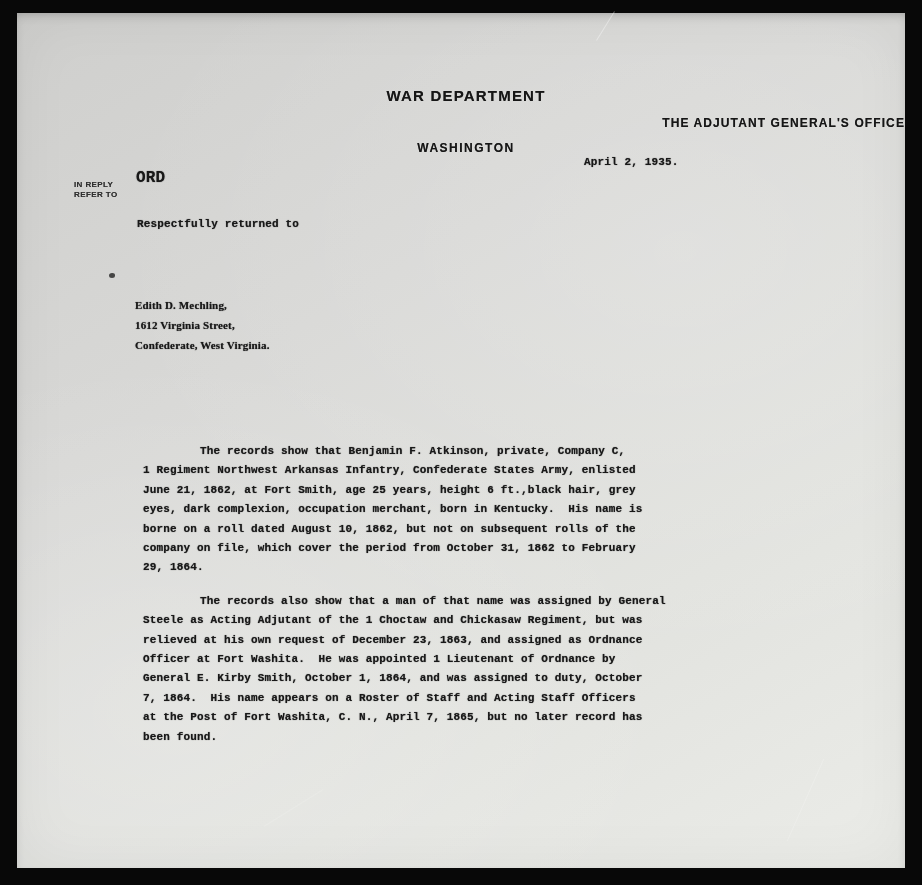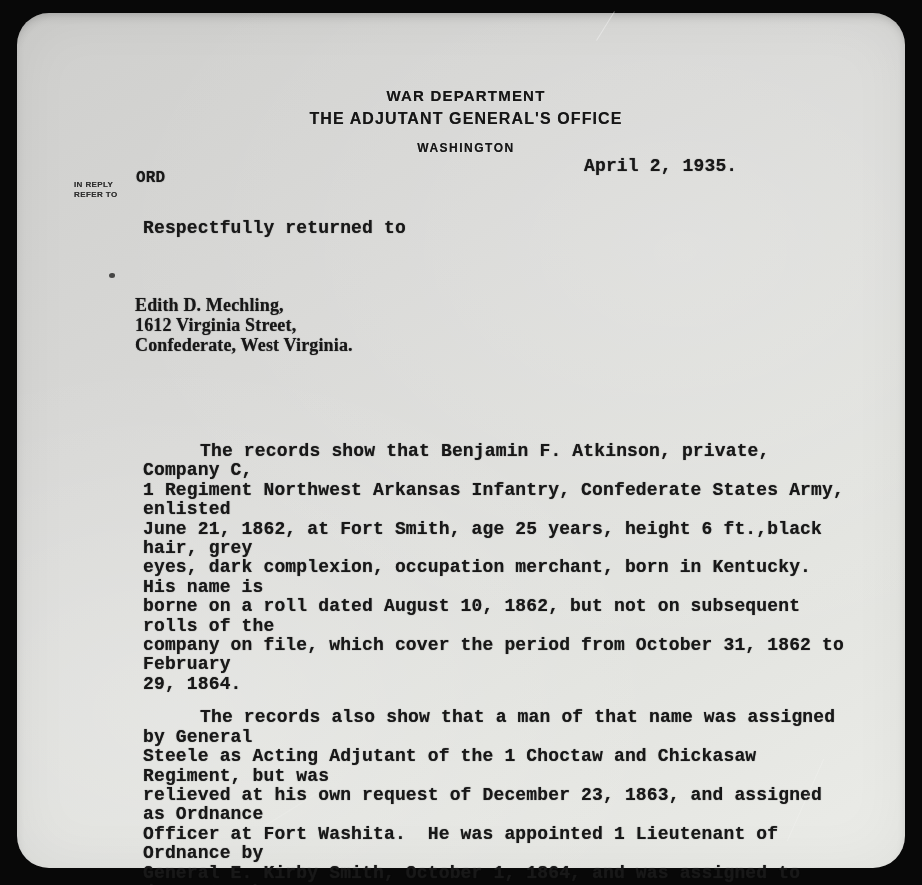--- a/index.html
+++ b/index.html
@@ -8,48 +8,47 @@
     background:#080808;
     font-family:"Liberation Sans",sans-serif;
   }
   .paper{
     position:absolute;left:17px;top:13px;width:888px;height:855px;
     background:
       radial-gradient(120% 90% at 75% 28%, rgba(255,255,255,0.16), rgba(255,255,255,0) 55%),
       radial-gradient(95% 70% at 18% 82%, rgba(255,255,255,0.20), rgba(255,255,255,0) 60%),
       linear-gradient(150deg,#cfcfcd 0%,#d8d8d6 35%,#e2e3df 70%,#ebece8 100%);
     box-shadow: inset 0 5px 12px -5px rgba(0,0,0,0.28), inset 0 0 60px rgba(0,0,0,0.05);
-    border-radius: 32px;
   }
   .typed{
     font-family:"Liberation Mono","DejaVu Sans Mono",monospace;
     font-weight:bold;
-    font-size:18px;
+    font-size:11px;
     letter-spacing:0.15px;
     color:#181818;
     text-shadow:0 0 1px rgba(30,30,30,0.75);
   }
   .lh-line{
     position:absolute;left:10px;right:0;text-align:center;
     font-weight:bold;color:#161616;
     text-shadow:0 0 0.5px rgba(20,20,20,0.6);
   }
   .lh-dept{top:74px;font-size:15px;letter-spacing:1.2px;}
-  .lh-office{top:97px;font-size:16px;letter-spacing:1.1px;}
+  .lh-office{top:103px;font-size:12px;letter-spacing:1.1px;text-align:right;}
   .lh-city{top:128px;font-size:12px;letter-spacing:1.5px;}
   .replyref{
     position:absolute;left:57px;top:135px;
     font-size:8px;line-height:10px;font-weight:bold;letter-spacing:0.4px;
     color:#303030;white-space:pre-line;
     text-shadow:0 0 0.5px rgba(40,40,40,0.6);
     margin-top:32px;
   }
   .replycode{position:absolute;left:119px;top:156px;font-size:16px;}
   .dateline{position:absolute;left:567px;top:143px;}
-  .salutation{position:absolute;left:126px;top:205px;}
+  .salutation{position:absolute;left:120px;top:205px;}
   .speck{
     position:absolute;left:92px;top:260px;width:6px;height:5px;
     background:#2c2c2c;border-radius:50% 45% 50% 50%;opacity:0.85;
   }
   .addressee{position:absolute;left:118px;top:282px;line-height:20px;font-family:Liberation Serif, serif;}
   .body{position:absolute;left:112px;top:415px;width:730px;line-height:19.4px;}
   .para{margin:14px;text-indent:57px;white-space:pre-wrap;}
   .signature{position:absolute;left:541px;top:740px;line-height:20px;}
   .scratch{position:absolute;background:rgba(255,255,255,0.38);pointer-events:none;}
   .scratch-a{left:588px;top:-4px;width:1px;height:34px;transform:rotate(32deg);}

